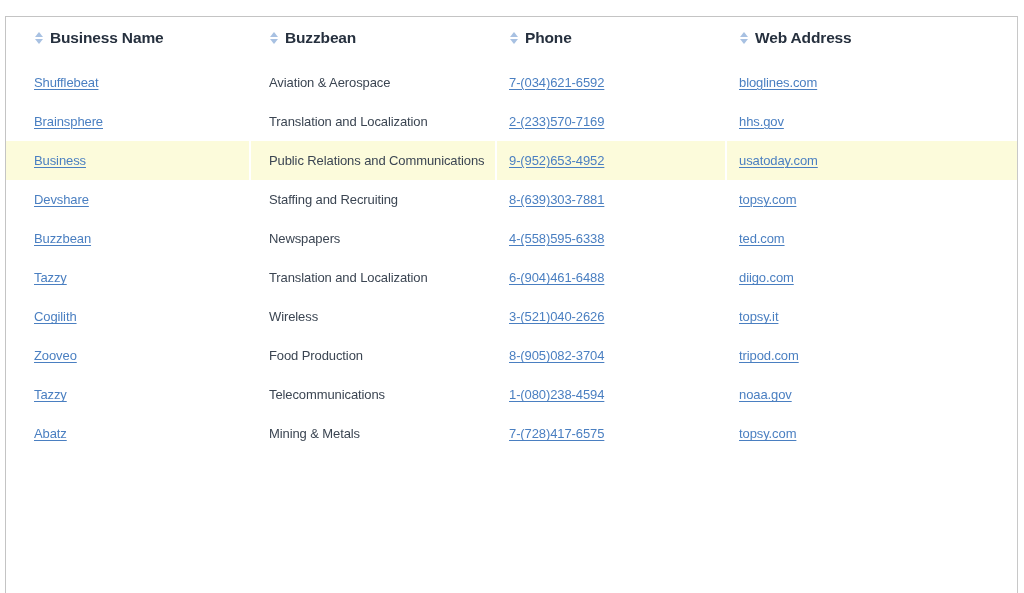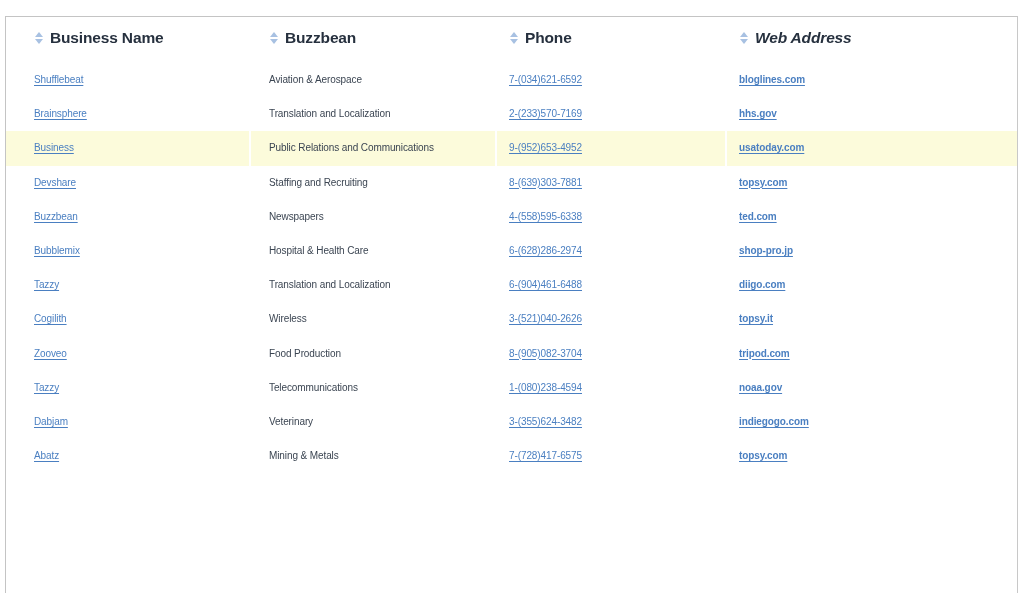--- a/index.html
+++ b/index.html
@@ -57,21 +57,21 @@
     color: #26303e;
     padding: 6px 10px 16px 10px;
     vertical-align: middle;
     background: #ffffff;
     white-space: nowrap;
     letter-spacing: -0.15px;
   }
   thead th:first-child { padding-left: 28px; }
   thead th.col-ind   { padding-left: 18px; }
   thead th.col-phone { padding-left: 12px; }
-  thead th.col-web   { padding-left: 12px; font-style: italic; }
+  thead th.col-web   { padding-left: 12px; }
 
   .th-inner {
     display: flex;
     align-items: center;
     gap: 7px;
   }
 
   .sort-icon {
     display: inline-flex;
     flex-direction: column;
@@ -90,32 +90,32 @@
   }
   .sort-icon .tri-up {
     border-bottom: 5.5px solid #a8c1e2;
     margin-bottom: 2.5px;
   }
   .sort-icon .tri-down {
     border-top: 5.5px solid #a8c1e2;
   }
 
   tbody td {
-    font-size: 10px;
+    font-size: 13px;
     color: #3b4552;
     padding: 9px 10px 9px 10px;
     vertical-align: middle;
     line-height: 1.62;
     background: #ffffff;
     letter-spacing: -0.1px;
   }
   tbody td.cell-name  { padding-left: 28px; }
   tbody td.cell-ind   { padding-left: 18px; }
   tbody td.cell-phone { padding-left: 12px; }
-  tbody td.cell-web   { padding-left: 12px; font-weight: bold; }
+  tbody td.cell-web   { padding-left: 12px; }
 
   tbody tr.row-highlight > td {
     background: #fcfbdb;
     border-right: 2px solid #ffffff;
   }
   tbody tr.row-highlight > td.cell-web { border-right: none; }
 
   a.cell-link {
     color: #4a7fc1;
     text-decoration: underline;
@@ -203,26 +203,20 @@
             <td class="cell-phone"><a class="cell-link">8-(639)303-7881</a></td>
             <td class="cell-web"><a class="cell-link">topsy.com</a></td>
           </tr>
           <tr>
             <td class="cell-name"><a class="cell-link">Buzzbean</a></td>
             <td class="cell-ind"><span class="plain-text">Newspapers</span></td>
             <td class="cell-phone"><a class="cell-link">4-(558)595-6338</a></td>
             <td class="cell-web"><a class="cell-link">ted.com</a></td>
           </tr>
           <tr>
-            <td class="cell-name"><a class="cell-link">Bubblemix</a></td>
-            <td class="cell-ind"><span class="plain-text">Hospital &amp; Health Care</span></td>
-            <td class="cell-phone"><a class="cell-link">6-(628)286-2974</a></td>
-            <td class="cell-web"><a class="cell-link">shop-pro.jp</a></td>
-          </tr>
-          <tr>
             <td class="cell-name"><a class="cell-link">Tazzy</a></td>
             <td class="cell-ind"><span class="plain-text">Translation and Localization</span></td>
             <td class="cell-phone"><a class="cell-link">6-(904)461-6488</a></td>
             <td class="cell-web"><a class="cell-link">diigo.com</a></td>
           </tr>
           <tr>
             <td class="cell-name"><a class="cell-link">Cogilith</a></td>
             <td class="cell-ind"><span class="plain-text">Wireless</span></td>
             <td class="cell-phone"><a class="cell-link">3-(521)040-2626</a></td>
             <td class="cell-web"><a class="cell-link">topsy.it</a></td>
@@ -233,26 +227,20 @@
             <td class="cell-phone"><a class="cell-link">8-(905)082-3704</a></td>
             <td class="cell-web"><a class="cell-link">tripod.com</a></td>
           </tr>
           <tr>
             <td class="cell-name"><a class="cell-link">Tazzy</a></td>
             <td class="cell-ind"><span class="plain-text">Telecommunications</span></td>
             <td class="cell-phone"><a class="cell-link">1-(080)238-4594</a></td>
             <td class="cell-web"><a class="cell-link">noaa.gov</a></td>
           </tr>
           <tr>
-            <td class="cell-name"><a class="cell-link">Dabjam</a></td>
-            <td class="cell-ind"><span class="plain-text">Veterinary</span></td>
-            <td class="cell-phone"><a class="cell-link">3-(355)624-3482</a></td>
-            <td class="cell-web"><a class="cell-link">indiegogo.com</a></td>
-          </tr>
-          <tr>
             <td class="cell-name"><a class="cell-link">Abatz</a></td>
             <td class="cell-ind"><span class="plain-text">Mining &amp; Metals</span></td>
             <td class="cell-phone"><a class="cell-link">7-(728)417-6575</a></td>
             <td class="cell-web"><a class="cell-link">topsy.com</a></td>
           </tr>
         </tbody>
     </table>
   </div>
 </div>
 

